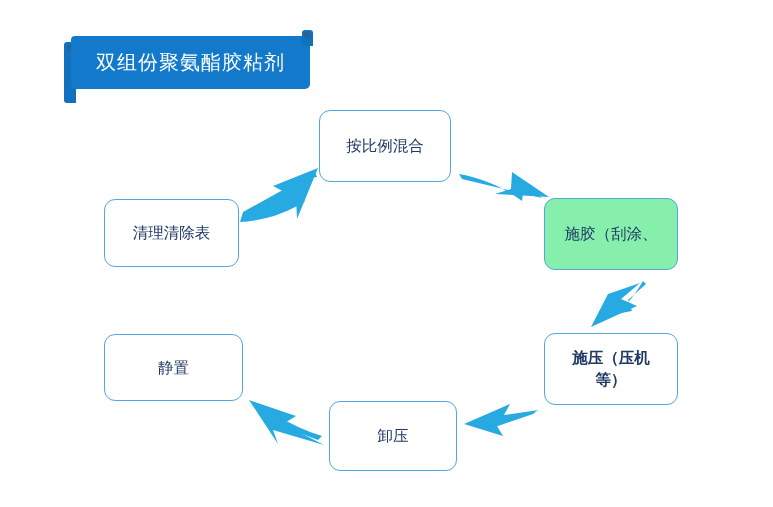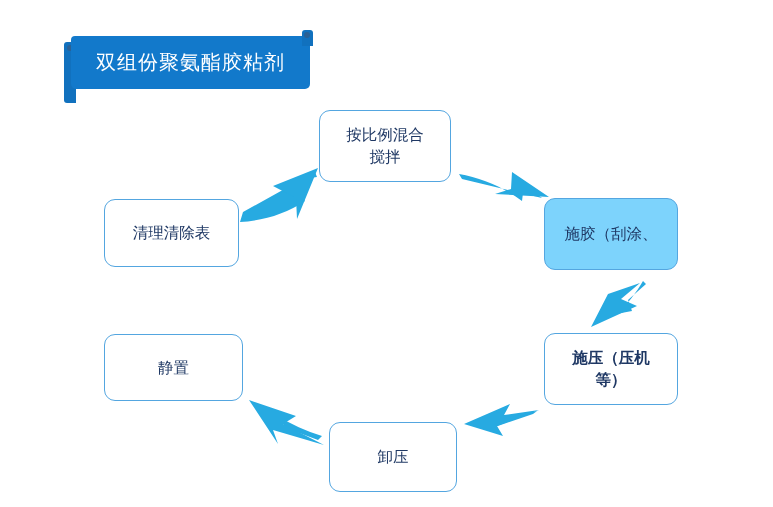--- a/index.html
+++ b/index.html
@@ -154,35 +154,34 @@
   </svg>
 
   <div class="node" style="left: 104px; top: 199px; width: 135px; height: 68px; border-color: rgb(84, 166, 224); background: rgb(255, 255, 255); color: rgb(31, 56, 100);">
       <div>
         <span>清理清除表</span>
       </div>
     </div>
   <div class="node" style="left: 319px; top: 110px; width: 132px; height: 72px; border-color: rgb(84, 166, 224); background: rgb(255, 255, 255); color: rgb(31, 56, 100);">
       <div>
         <span>按比例混合</span>
-        <span>搅拌</span>
       </div>
     </div>
-  <div class="node" style="left: 544px; top: 198px; width: 134px; height: 72px; border-color: rgb(84, 166, 224); background: #7dd3fc; color: rgb(31, 56, 100);">
+  <div class="node" style="left: 544px; top: 198px; width: 134px; height: 72px; border-color: rgb(84, 166, 224); background: #86efac; color: rgb(31, 56, 100);">
       <div>
         <span>施胶（刮涂、</span>
       </div>
     </div>
   <div class="node" style="left: 544px; top: 333px; width: 134px; height: 72px; border-color: rgb(84, 166, 224); background: rgb(255, 255, 255); color: rgb(31, 56, 100); font-weight: bold;">
       <div>
         <span>施压（压机</span>
         <span>等）</span>
       </div>
     </div>
-  <div class="node" style="left: 329px; top: 401px; width: 128px; height: 70px; border-color: rgb(84, 166, 224); background: rgb(255, 255, 255); color: rgb(31, 56, 100); margin-top: 21px;">
+  <div class="node" style="left: 329px; top: 401px; width: 128px; height: 70px; border-color: rgb(84, 166, 224); background: rgb(255, 255, 255); color: rgb(31, 56, 100);">
       <div>
         <span>卸压</span>
       </div>
     </div>
   <div class="node" style="left: 104px; top: 334px; width: 139px; height: 67px; border-color: rgb(84, 166, 224); background: rgb(255, 255, 255); color: rgb(31, 56, 100); font-family: Liberation Serif, serif;">
       <div>
         <span>静置</span>
       </div>
     </div>
 

